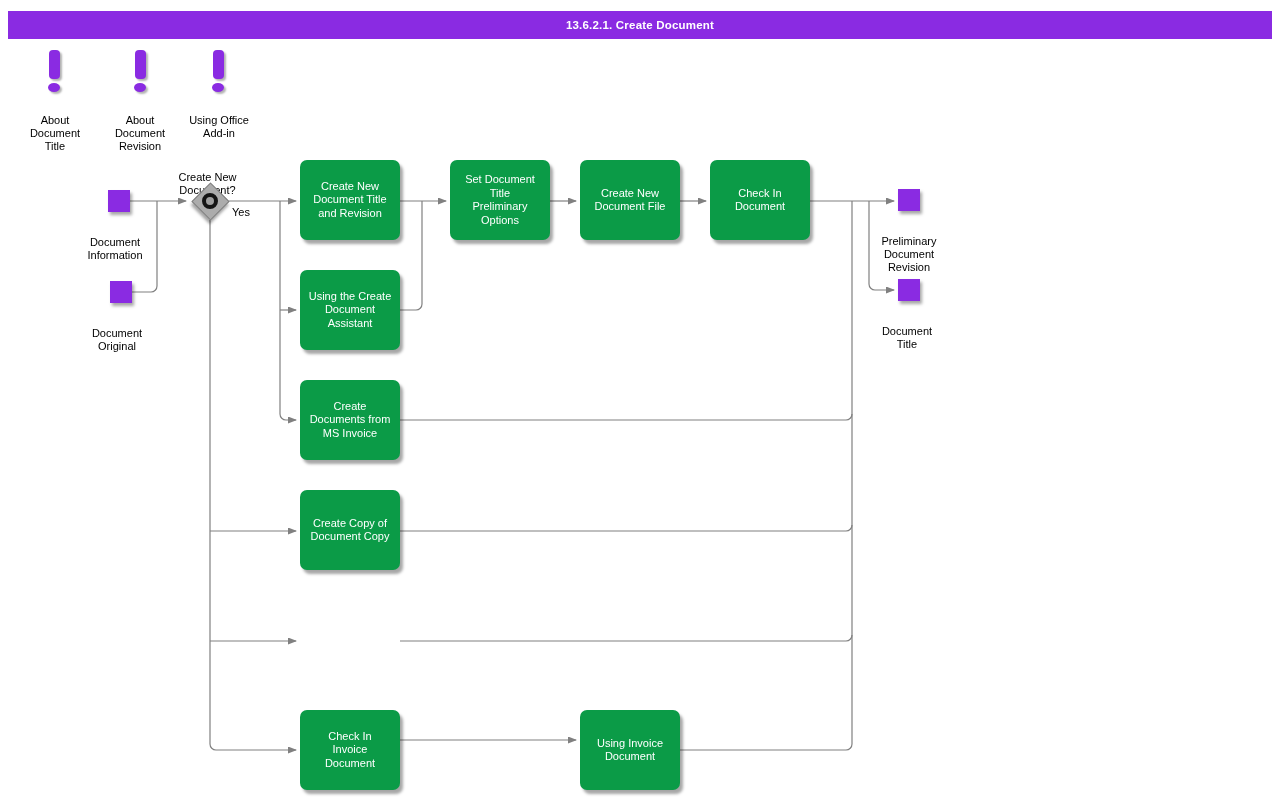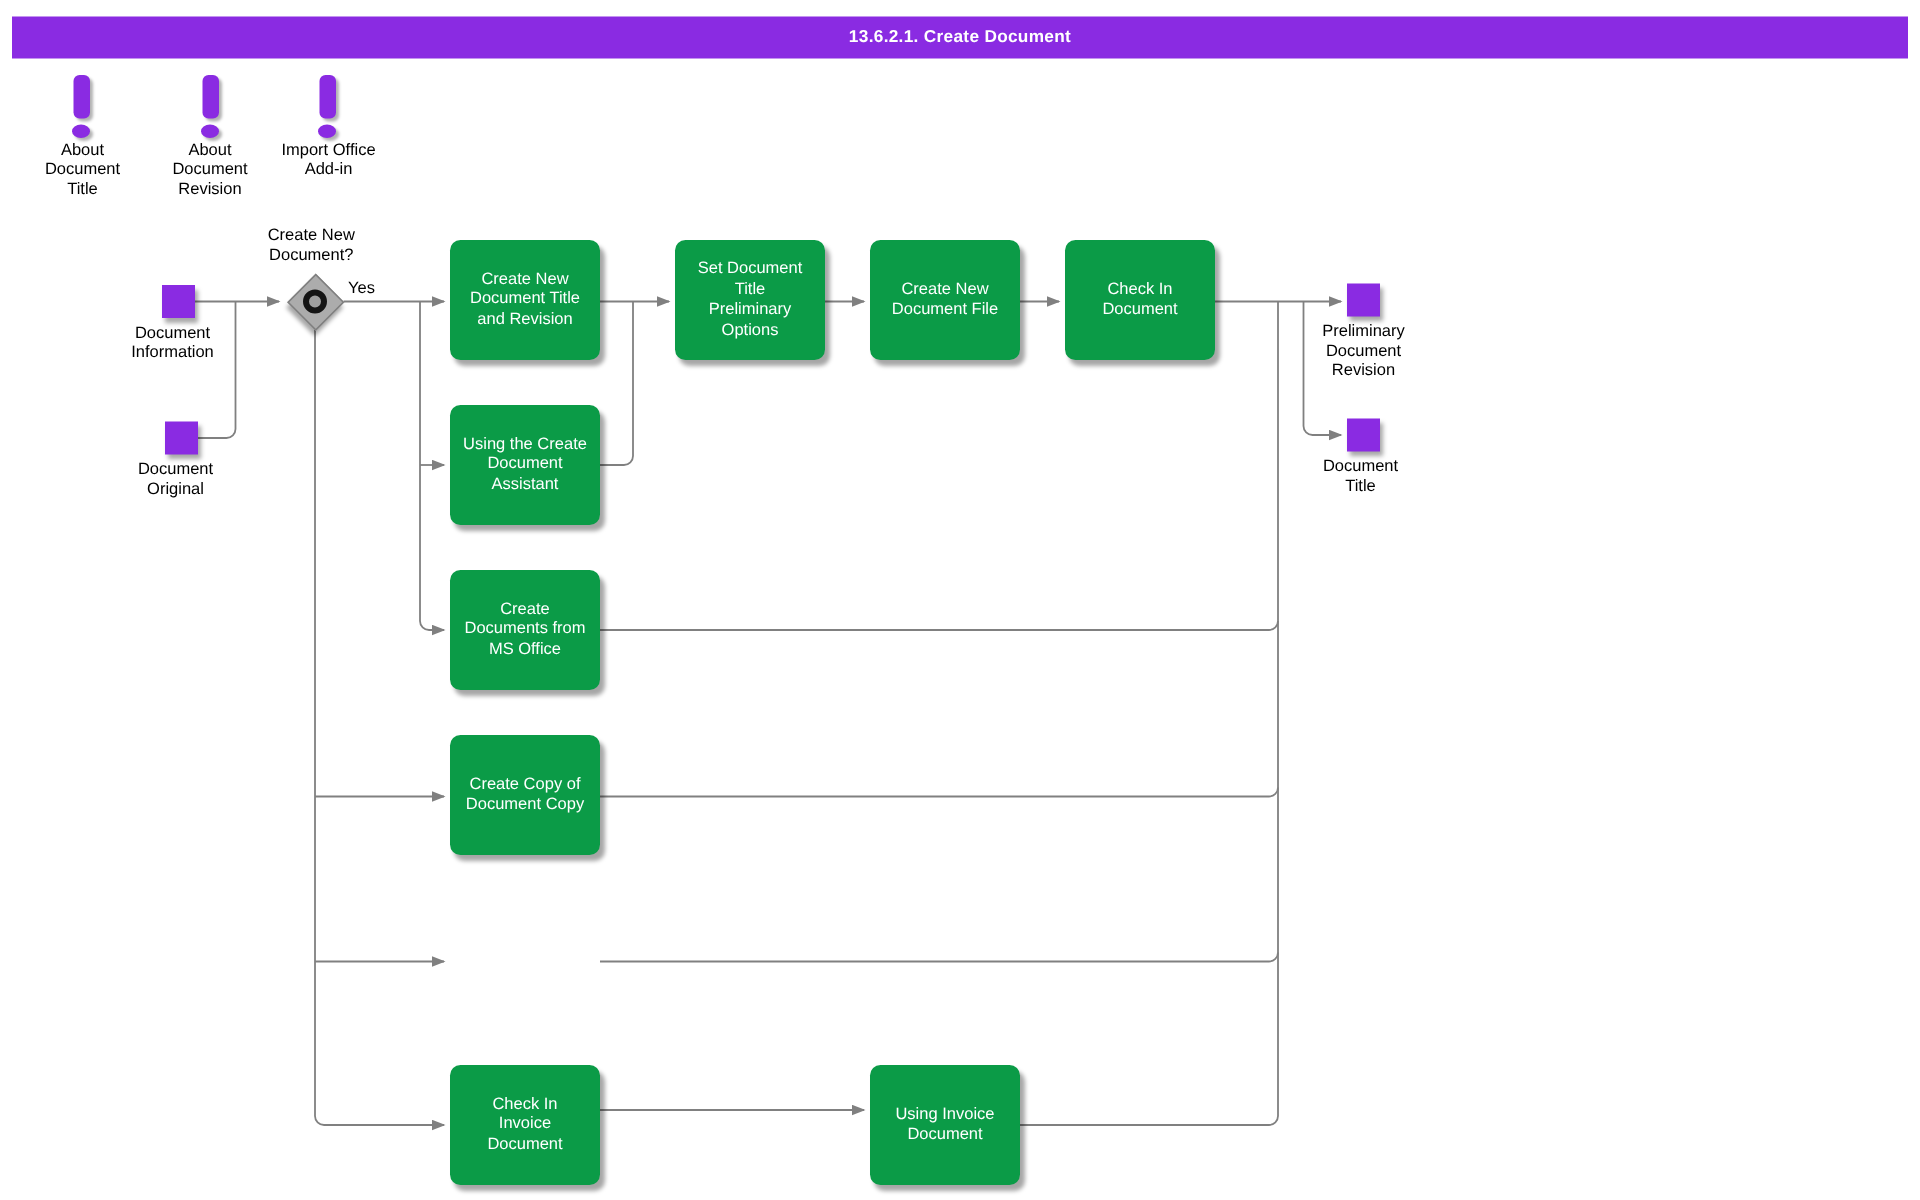--- a/index.html
+++ b/index.html
@@ -6,21 +6,21 @@
   #canvas{
     position:relative;width:1280px;height:800px;background:#fff;overflow:hidden;
     font-family:"Liberation Sans","DejaVu Sans",sans-serif;font-size:11px;color:#000;
   }
   .titlebar{
     position:absolute;left:8px;top:11px;width:1264px;height:28px;background:#8A2BE2;
     color:#fff;font-weight:bold;display:flex;align-items:center;justify-content:center;
     font-size:11.5px;letter-spacing:.2px;
   }
   .lbl{
-    position:absolute;text-align:center;white-space:pre-line;line-height:13px;color:#000;
+    position:absolute;text-align:center;white-space:pre-line;line-height:13px;color:#000;margin-top:20px;
   }
   .task{
     position:absolute;width:100px;height:80px;background:#0B9B47;border-radius:7px;
     color:#fff;display:flex;align-items:center;justify-content:center;text-align:center;
     white-space:pre-line;line-height:13.5px;box-shadow:3px 4px 3px rgba(0,0,0,.35);
     padding:2px;box-sizing:border-box;
   }
   .sq{
     position:absolute;width:22px;height:22px;background:#8A2BE2;
     box-shadow:2px 3px 3px rgba(0,0,0,.35);
@@ -102,21 +102,21 @@
   <div>
     <div class="excl-bar" style="left:135px;top:50px"></div>
     <div class="excl-dot" style="left:134px;top:83px"></div>
     <div class="lbl" style="left:100px;top:94px;width:80px">About
 Document
 Revision</div>
   </div>
   <div>
     <div class="excl-bar" style="left:213px;top:50px"></div>
     <div class="excl-dot" style="left:212px;top:83px"></div>
-    <div class="lbl" style="left:174px;top:94px;width:90px">Import Office
+    <div class="lbl" style="left:174px;top:94px;width:90px">Using Office
 Add-in</div>
   </div>
 
   <div>
     <div class="sq" style="left:108px;top:190px"></div>
     <div class="lbl" style="left:65px;top:216px;width:100px">Document
 Information</div>
   </div>
   <div>
     <div class="sq" style="left:110px;top:281px"></div>
@@ -139,21 +139,21 @@
 Options</div>
   <div class="task" style="left:580px;top:160px">Create New
 Document File</div>
   <div class="task" style="left:710px;top:160px">Check In
 Document</div>
   <div class="task" style="left:300px;top:270px">Using the Create
 Document
 Assistant</div>
   <div class="task" style="left:300px;top:380px">Create
 Documents from
-MS Office</div>
+MS Invoice</div>
   <div class="task" style="left:300px;top:490px">Create Copy of
 Document Copy</div>
   <div class="task" style="left:300px;top:710px">Check In
 Invoice
 Document</div>
   <div class="task" style="left:580px;top:710px">Using Invoice
 Document</div>
 
   <div>
     <div class="sq" style="left:898px;top:189px"></div>

